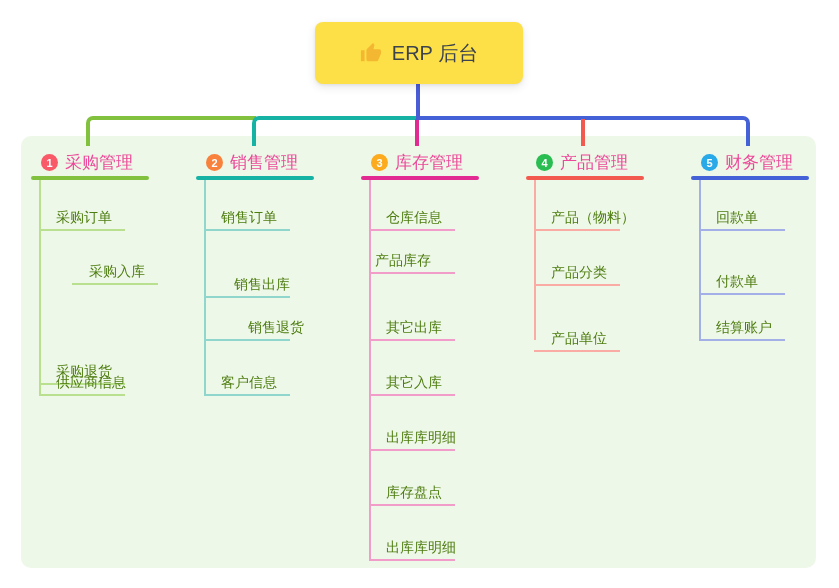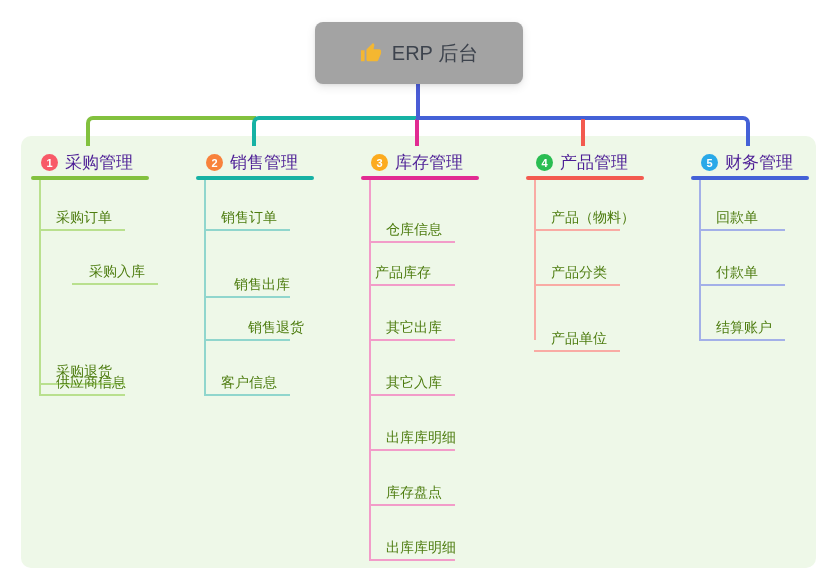--- a/index.html
+++ b/index.html
@@ -19,21 +19,21 @@
     position: absolute;
     left: 21px; top: 136px;
     width: 795px; height: 432px;
     border-radius: 10px;
   }
   
   .root-card {
     position: absolute;
     left: 315px; top: 22px;
     width: 208px; height: 62px;
-    background: #a3a3a3;
+    background: #fde047;
     border-radius: 8px;
     box-shadow: 0 3px 10px rgba(0,0,0,0.10), 0 1px 3px rgba(0,0,0,0.06);
     display: flex; align-items: center; justify-content: center;
     gap: 10px;
     font-size: 20px; font-weight: 500; color: #3d434d;
     z-index: 5;
   }
   .root-card svg { display: block; }
   
   .conn { position: absolute; }
@@ -55,21 +55,21 @@
     white-space: nowrap;
   }
   .badge {
     width: 17px; height: 17px;
     border-radius: 50%;
     color: #ffffff;
     font-size: 11px; font-weight: bold;
     display: flex; align-items: center; justify-content: center;
     flex: 0 0 17px;
   }
-  .btitle { font-size: 17px; font-weight: 500; color: #4c1d95; }
+  .btitle { font-size: 17px; font-weight: 500; color: #ec4899; }
   .hline {
     position: absolute; left: 0; top: 28;
     top: 28px;
     width: 118px; height: 4px;
     border-radius: 2px;
   }
   .vline {
     position: absolute; left: 8px; top: 32px;
     width: 2px;
   }
@@ -147,24 +147,24 @@
         <span>客户信息</span>
       </div>
     </div>
     <div class="branch" style="left: 361px;">
     <div class="header">
       <span class="badge" style="background: rgb(252, 171, 30);">3</span>
       <span class="btitle">库存管理</span>
     </div>
     <div class="hline" style="background: rgb(225, 43, 146);"></div>
     <div class="vline" style="background: rgb(242, 156, 201); height: 380px;"></div>
-  <div class="child" style="top: 69px; border-bottom-color: rgb(242, 156, 201); text-align: right;">
+  <div class="child" style="top: 57px; border-bottom-color: rgb(242, 156, 201); text-align: right;">
         <span>仓库信息</span>
       </div>
-      <div class="child" style="top: 112px; border-bottom-color: rgb(242, 156, 201); padding-left: 6px;">
+      <div class="child" style="top: 100px; border-bottom-color: rgb(242, 156, 201); padding-left: 6px;">
         <span>产品库存</span>
       </div>
       <div class="child" style="top: 167px; border-bottom-color: rgb(242, 156, 201);">
         <span>其它出库</span>
       </div>
       <div class="child" style="top: 222px; border-bottom-color: rgb(242, 156, 201);">
         <span>其它入库</span>
       </div>
       <div class="child" style="top: 277px; border-bottom-color: rgb(242, 156, 201);">
         <span>出库库明细</span>
@@ -196,20 +196,20 @@
     <div class="branch" style="left: 691px;">
     <div class="header">
       <span class="badge" style="background: rgb(41, 169, 232);">5</span>
       <span class="btitle">财务管理</span>
     </div>
     <div class="hline" style="background: rgb(68, 97, 215);"></div>
     <div class="vline" style="background: rgb(163, 176, 232); height: 160px;"></div>
   <div class="child" style="top: 57px; border-bottom-color: rgb(163, 176, 232);">
         <span>回款单</span>
       </div>
-      <div class="child" style="top: 112px; border-bottom-color: rgb(163, 176, 232);">
+      <div class="child" style="top: 121px; border-bottom-color: rgb(163, 176, 232);">
         <span>付款单</span>
       </div>
       <div class="child" style="top: 167px; border-bottom-color: rgb(163, 176, 232);">
         <span>结算账户</span>
       </div>
     </div>
   </div>
 
 </body></html>

